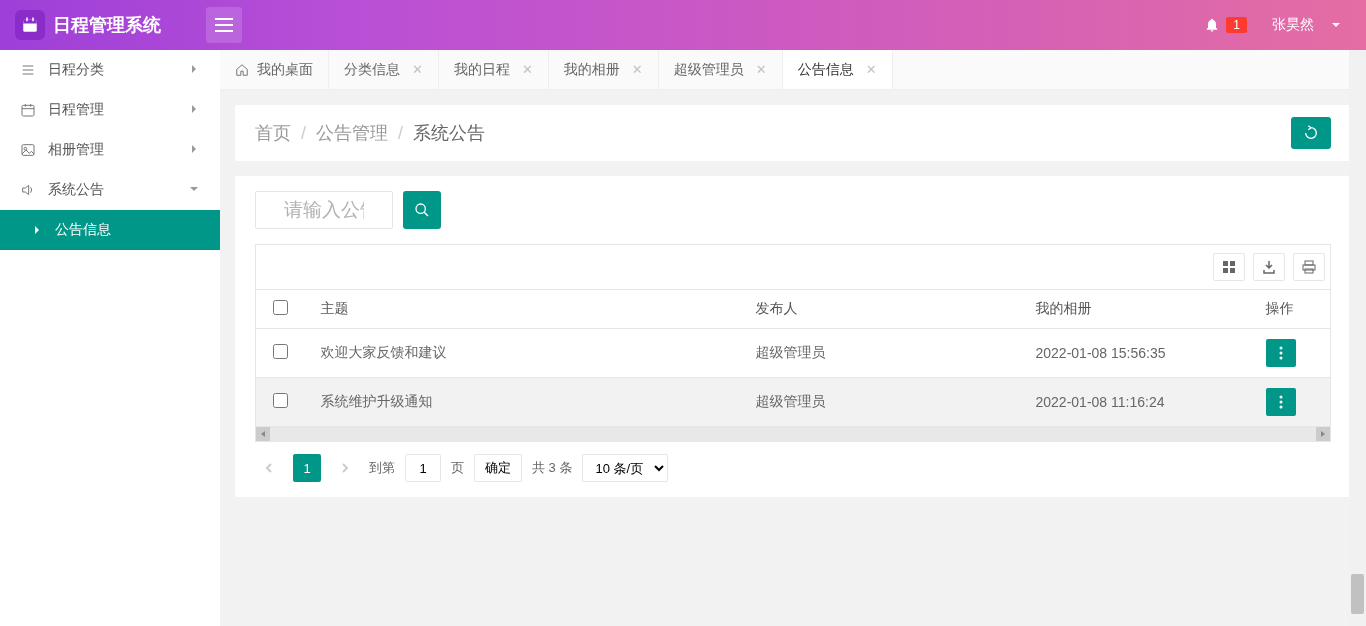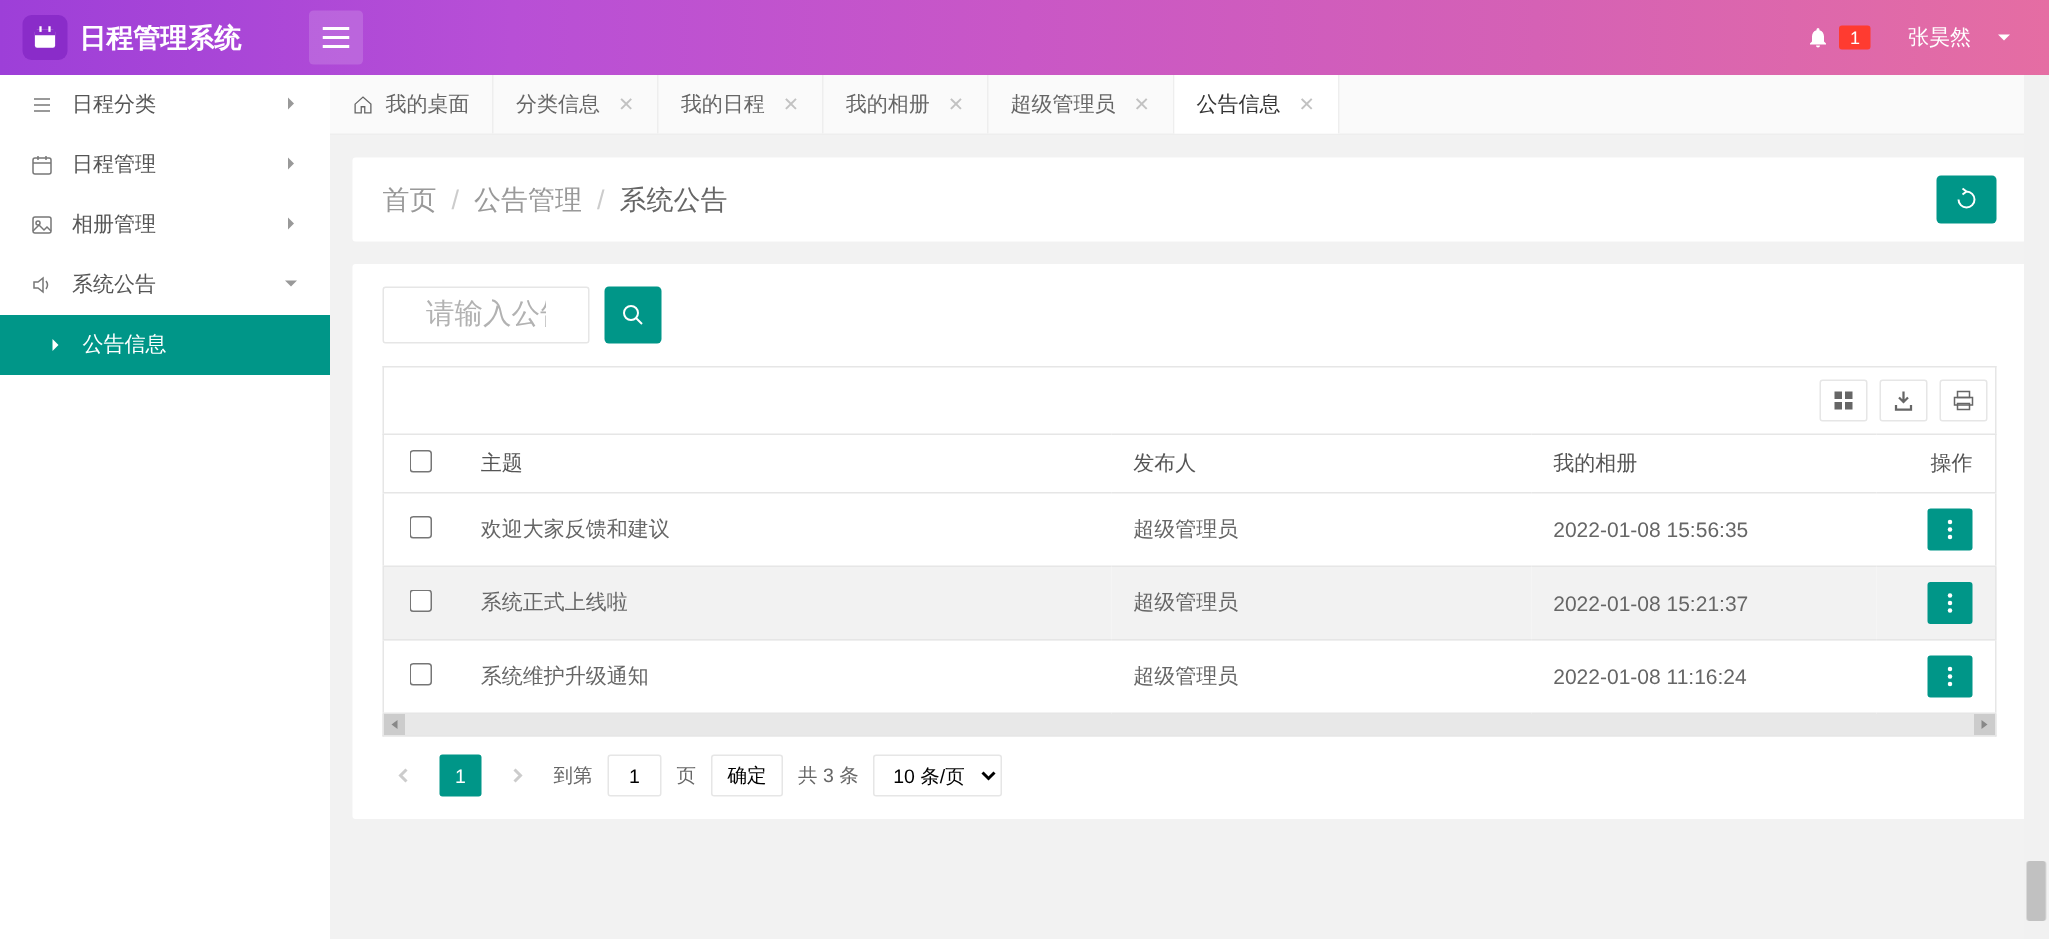--- a/index.html
+++ b/index.html
@@ -58,21 +58,21 @@
     .toolbar { display: flex; justify-content: flex-end; gap: 8px; padding: 8px 5px; border: 1px solid #e6e6e6; border-bottom: none; }
     .tool-btn { width: 32px; height: 28px; border: 1px solid #e6e6e6; background: #fff; display: flex; align-items: center; justify-content: center; cursor: pointer; border-radius: 2px; }
     .tool-btn svg { width: 14px; height: 14px; fill: #666; }
 
     table { width: 100%; border-collapse: collapse; border: 1px solid #e6e6e6; table-layout: fixed; }
     th, td { border-bottom: 1px solid #e6e6e6; padding: 10px 15px; text-align: left; font-size: 14px; color: #666; font-weight: normal; }
     th { background: #fff; color: #555; }
     tbody tr:nth-child(even) { background: #f2f2f2; }
     .chk { width: 50px; text-align: center; }
     .chk input { width: 15px; height: 15px; cursor: pointer; }
-    .col-op { width: 80px; text-align: right; }
+    .col-op { width: 80px; text-align: left; }
     .op-btn { display: inline-flex; width: 30px; height: 28px; background: #009688; color: #fff; align-items: center; justify-content: center; border-radius: 2px; cursor: pointer; }
     .op-btn svg { width: 4px; height: 14px; fill: #fff; }
 
     .hscroll { height: 15px; background: #e8e8e8; position: relative; border: 1px solid #e6e6e6; border-top: none; }
     .hscroll .thumb-l { position: absolute; left: 0; top: 0; bottom: 0; width: 14px; background: #ccc; display: flex; align-items: center; justify-content: center; }
     .hscroll .thumb-r { position: absolute; right: 0; top: 0; bottom: 0; width: 14px; background: #ccc; display: flex; align-items: center; justify-content: center; }
     .hscroll svg { width: 8px; height: 8px; fill: #888; }
 
     .pagination { display: flex; align-items: center; gap: 10px; padding: 12px 0 0; color: #666; font-size: 13px; }
     .pg-arrow { width: 28px; height: 28px; display: flex; align-items: center; justify-content: center; cursor: pointer; color: #ccc; }
@@ -282,33 +282,20 @@
                 <td class="col-op"><span class="op-btn">
                     <svg viewBox="0 0 4 14">
                       <circle cx="2" cy="2" r="1.5"></circle>
                       <circle cx="2" cy="7" r="1.5"></circle>
                       <circle cx="2" cy="12" r="1.5"></circle>
                     </svg>
                   </span></td>
               </tr>
               <tr>
                 <td class="chk"><input type="checkbox" style=""></td>
-                <td>系统正式上线啦</td>
-                <td>超级管理员</td>
-                <td>2022-01-08 15:21:37</td>
-                <td class="col-op"><span class="op-btn">
-                    <svg viewBox="0 0 4 14">
-                      <circle cx="2" cy="2" r="1.5"></circle>
-                      <circle cx="2" cy="7" r="1.5"></circle>
-                      <circle cx="2" cy="12" r="1.5"></circle>
-                    </svg>
-                  </span></td>
-              </tr>
-              <tr>
-                <td class="chk"><input type="checkbox" style=""></td>
                 <td>系统维护升级通知</td>
                 <td>超级管理员</td>
                 <td>2022-01-08 11:16:24</td>
                 <td class="col-op"><span class="op-btn">
                     <svg viewBox="0 0 4 14">
                       <circle cx="2" cy="2" r="1.5"></circle>
                       <circle cx="2" cy="7" r="1.5"></circle>
                       <circle cx="2" cy="12" r="1.5"></circle>
                     </svg>
                   </span></td>

